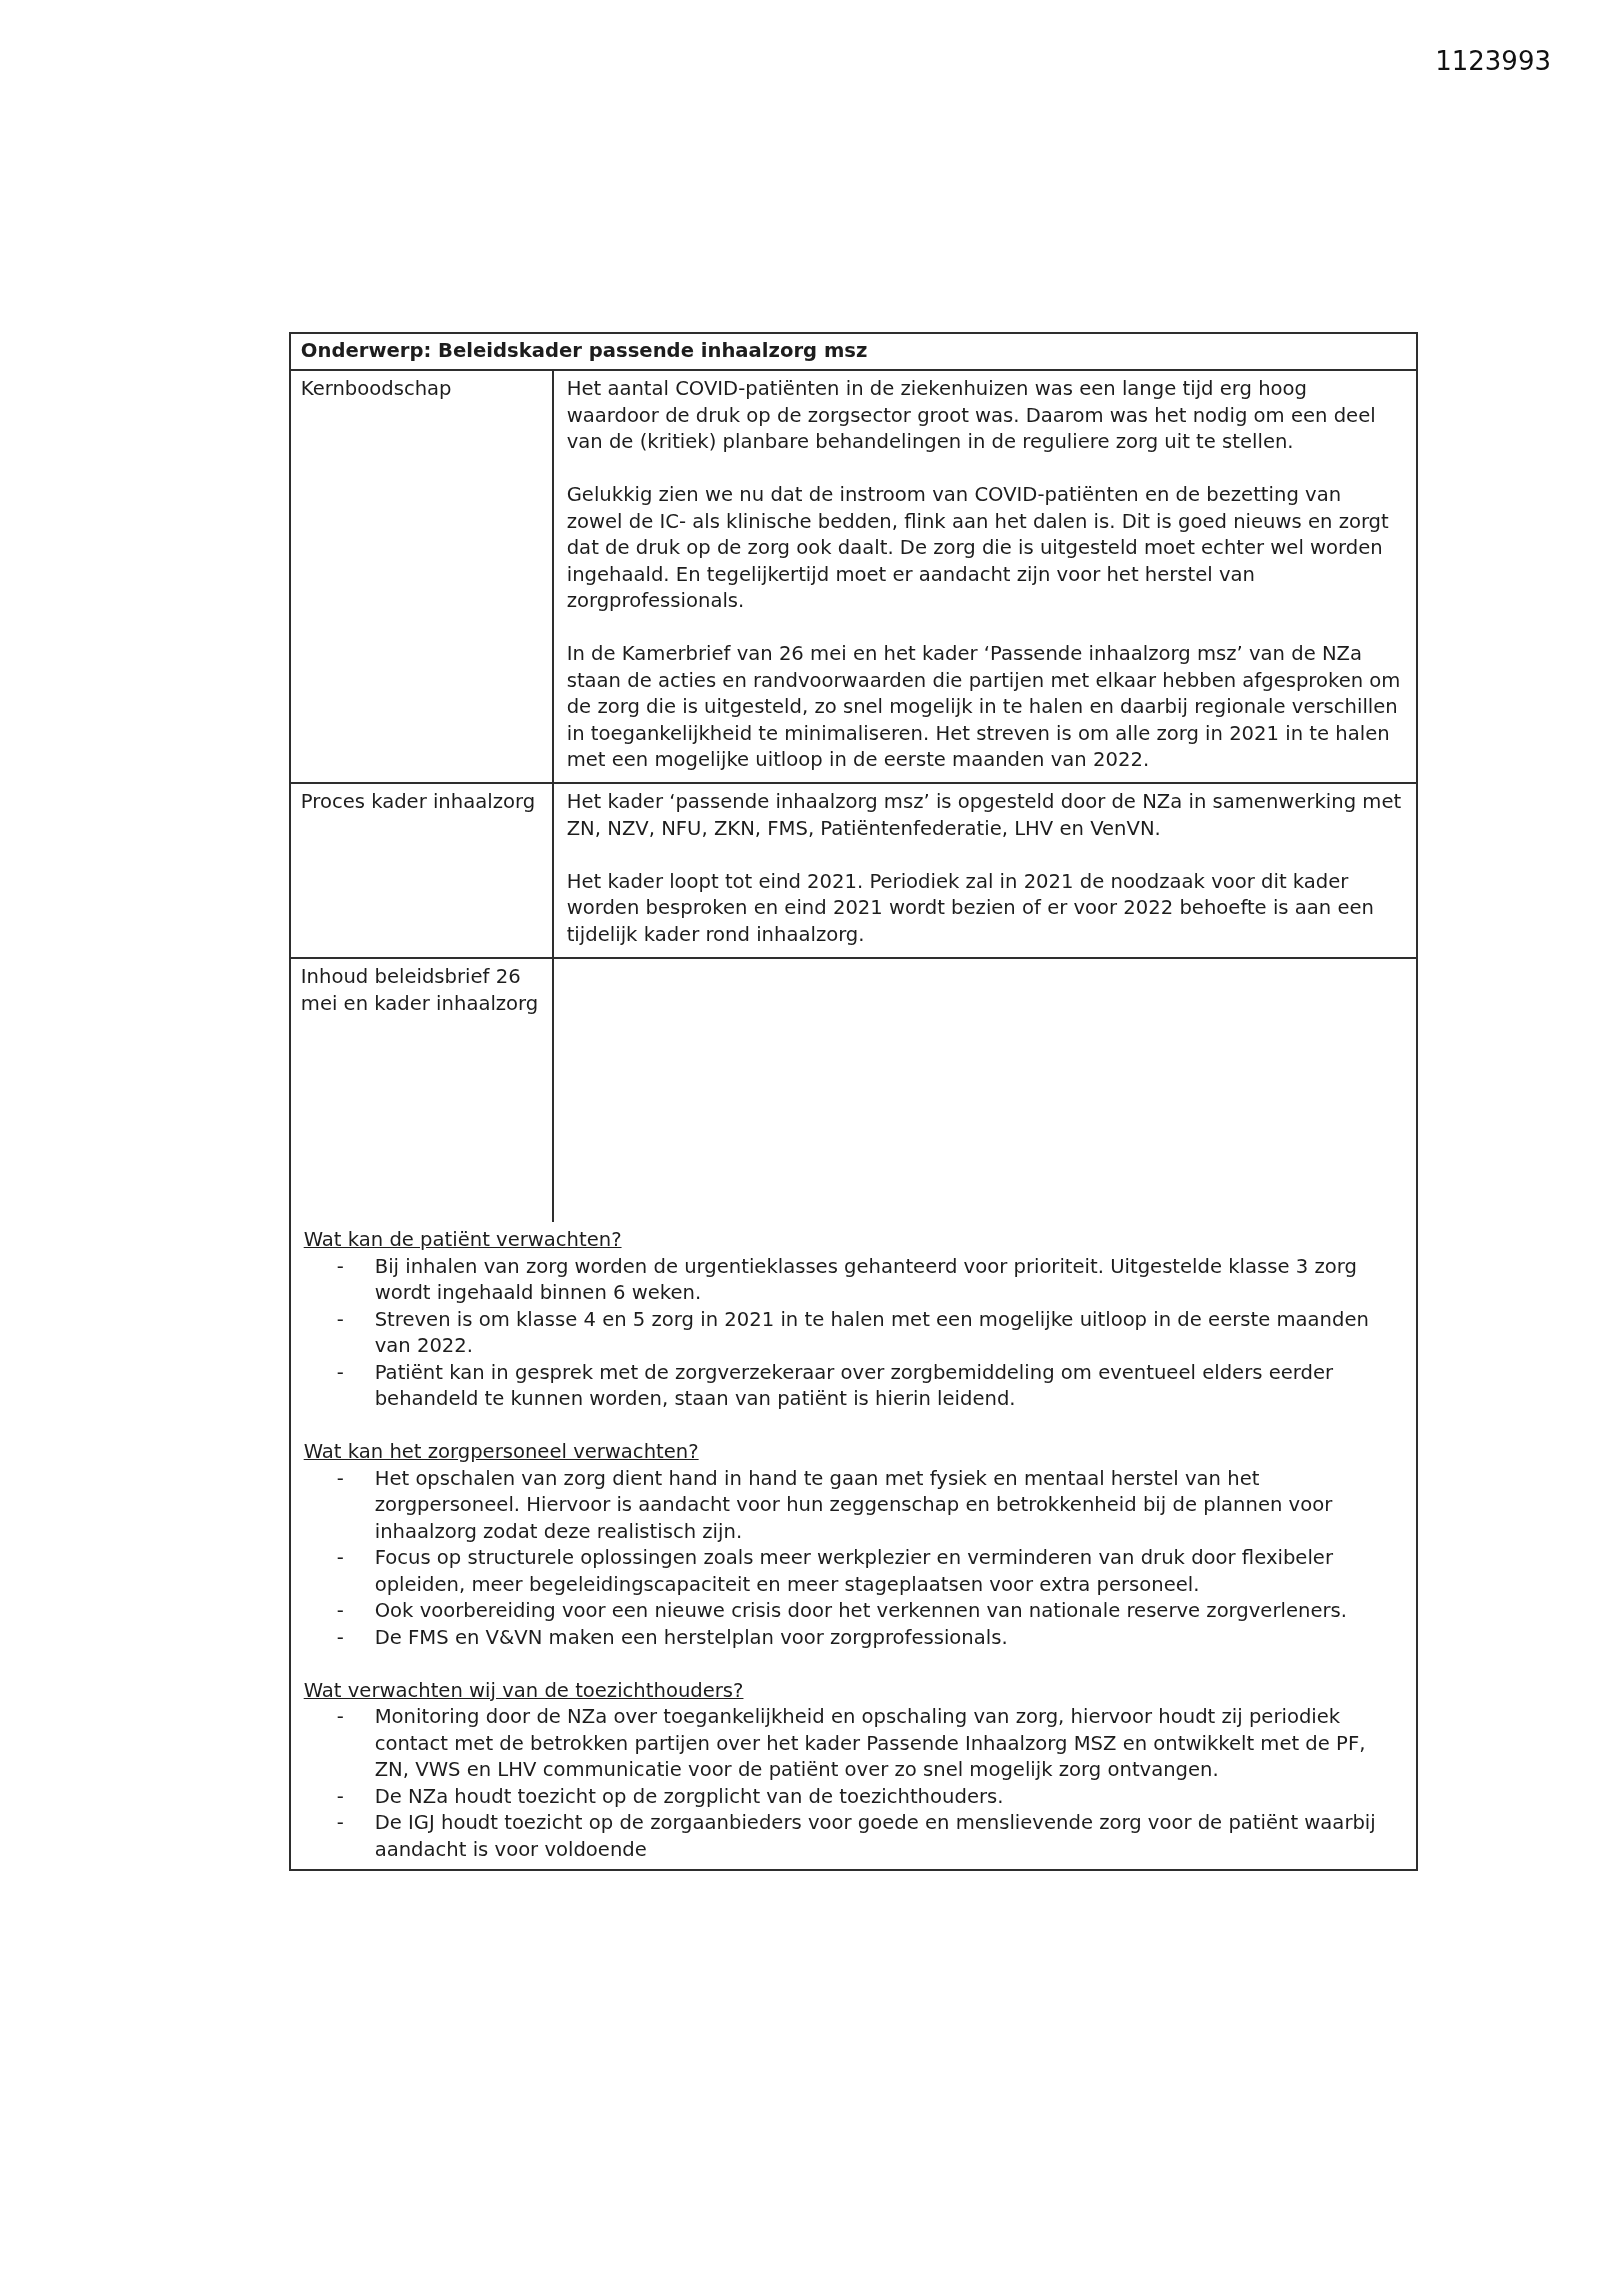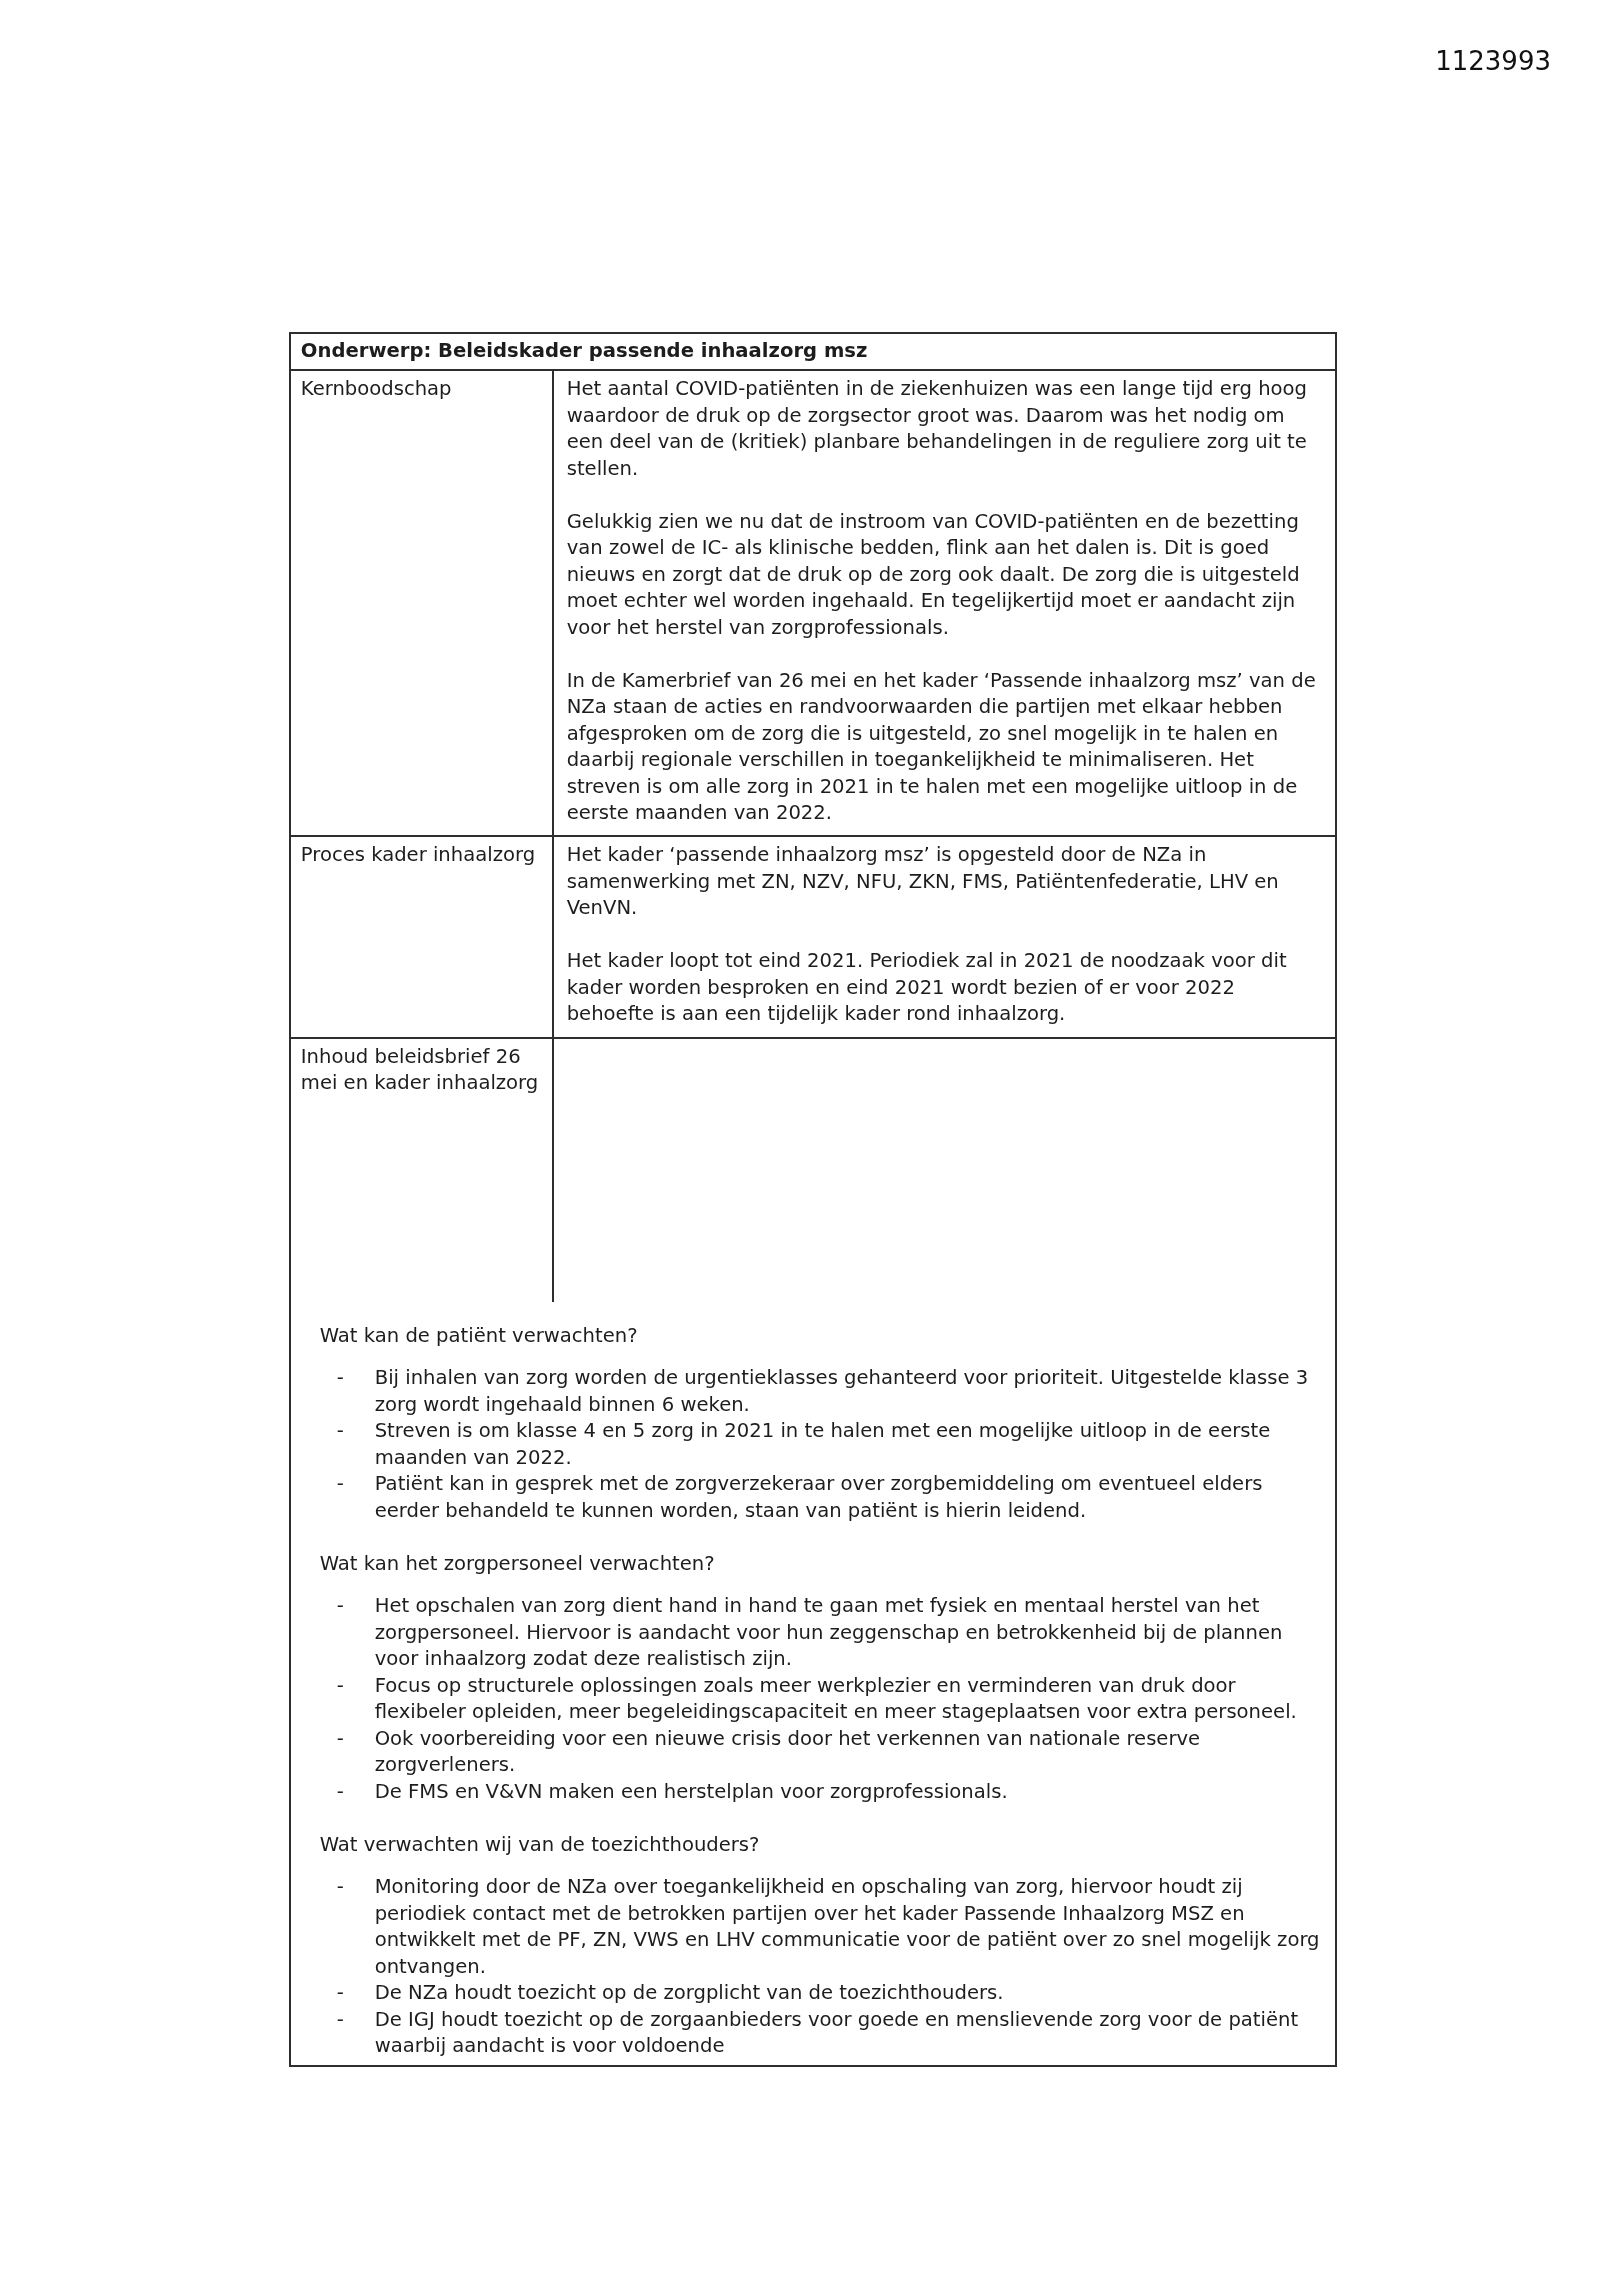--- a/index.html
+++ b/index.html
@@ -21,21 +21,21 @@
     top: 45px;
     right: 70px;
     font-size: 26px;
     line-height: 33px;
     color: #111;
   }
   .doc-table {
     position: absolute;
     left: 289px;
     top: 332px;
-    width: 1048px;
+    width: 1129px;
     box-sizing: border-box;
     border: 2px solid #2e2e2e;
     background: #ffffff;
   }
   .header-row {
     font-weight: bold;
     padding: 3.9px 9.8px 4.9px 9.8px;
     border-bottom: 2px solid #2e2e2e;
   }
   .section-row {
@@ -67,21 +67,22 @@
   .para {
     margin: 0 0 26.5px 0;
   }
   .para:last-child {
     margin-bottom: 2.9px;
   }
   .sub-section + .sub-section {
     margin-top: 26.5px;
   }
   .sub-heading {
-    margin: 16px;
+    text-decoration: underline;
+    margin: 0;
   }
   .bullet {
     position: relative;
     padding-left: 71px;
     margin: 0;
   }
   .bullet .dash {
     position: absolute;
     left: 33px;
     top: 0;

